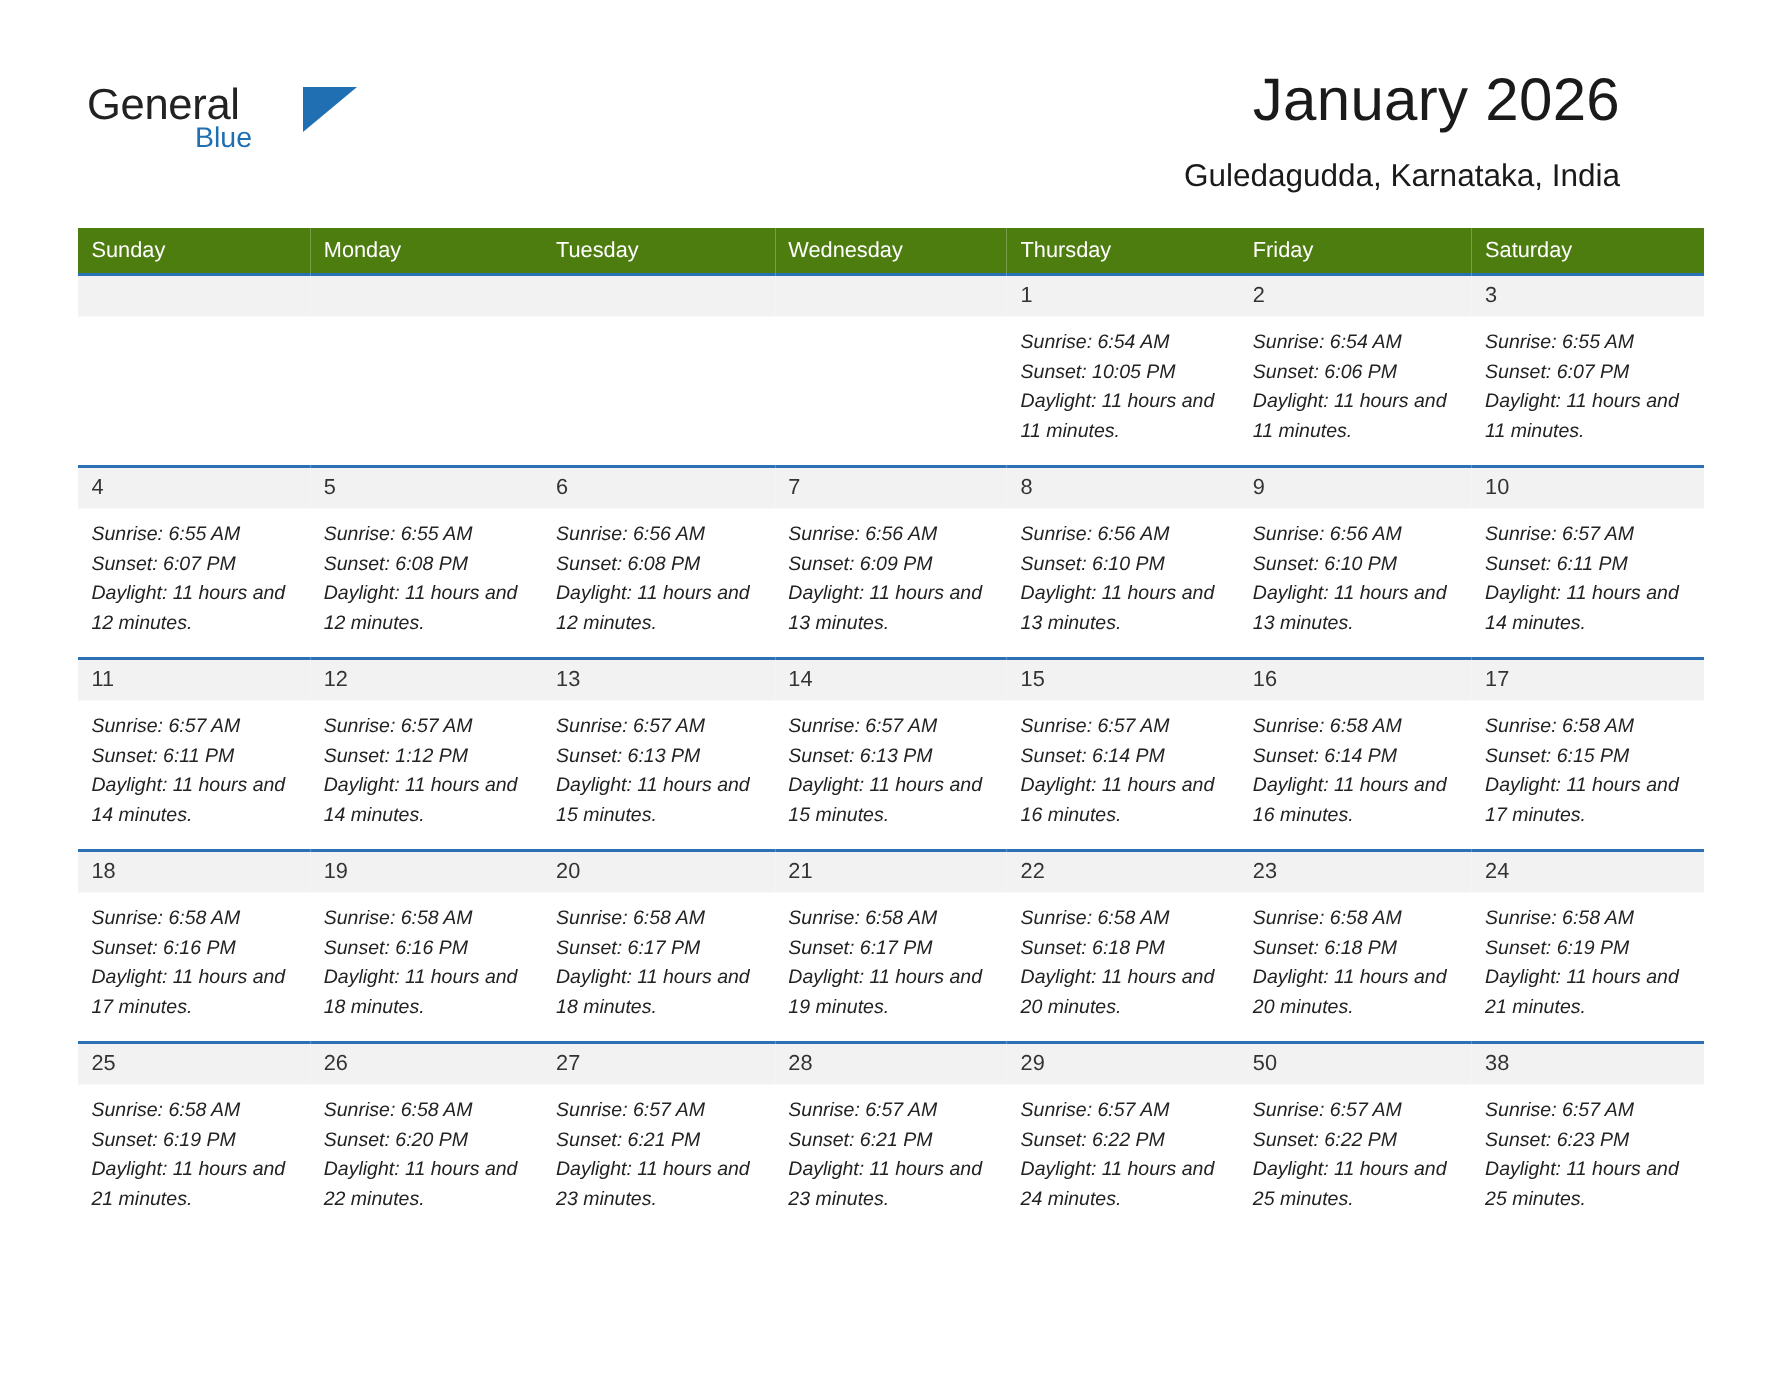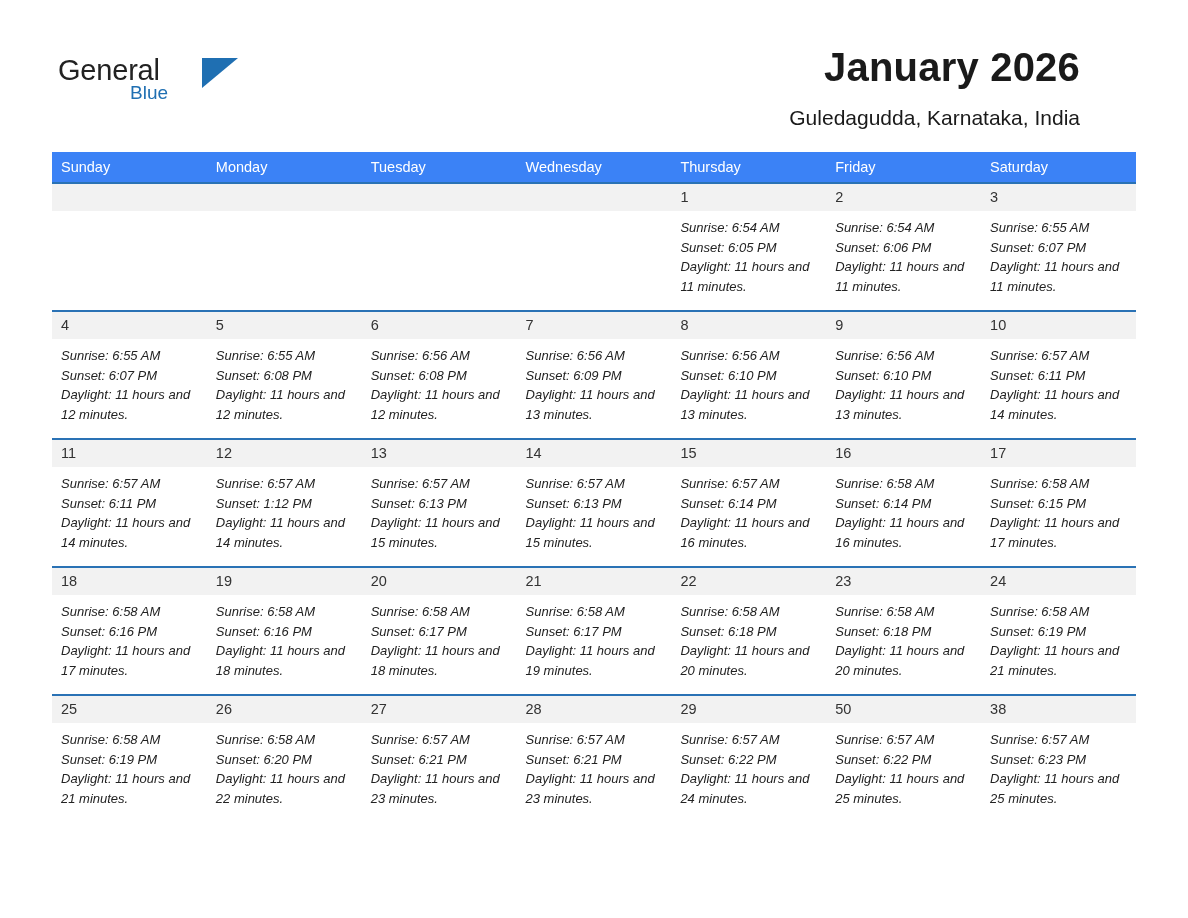--- a/index.html
+++ b/index.html
@@ -59,40 +59,40 @@
     border-left: 36px solid #1f6fb2;
     border-bottom: 30px solid transparent;
   }
   .title-block {
     text-align: right;
     padding-top: 2px;
   }
   .month-title {
     font-size: 40px;
     color: #1a1a1a;
-    font-weight: bold;
+    font-weight: normal;
     line-height: 1.05;
     margin: 0;
     letter-spacing: 0.2px;
   }
   .location {
     font-size: 21px;
     color: #1a1a1a;
     margin-top: 18px;
     text-align: right;
   }
   
   .calendar {
     margin-top: 22px;
     width: 1084px;
     border-collapse: collapse;
     table-layout: fixed;
   }
   .calendar th {
-    background: #3b82f6;
+    background: #4d7c0f;
     color: #ffffff;
     font-size: 14.5px;
     font-weight: normal;
     text-align: left;
     padding: 7px 0 7px 9px;
     height: 16px;
   }
   .calendar td {
     width: 154.8px;
     vertical-align: top;
@@ -179,21 +179,21 @@
         <td>
             <div class="cell empty">
               <div class="daynum blank"></div>
             </div>
           </td>
         <td>
             <div class="cell">
           <div class="daynum">1</div>
           <div class="info">
             <div>Sunrise: 6:54 AM</div>
-            <div>Sunset: 6:05 PM</div>
+            <div>Sunset: 10:05 PM</div>
             <div>Daylight: 11 hours and 11 minutes.</div>
           </div>
             </div>
           </td>
         <td>
             <div class="cell">
           <div class="daynum">2</div>
           <div class="info">
             <div>Sunrise: 6:54 AM</div>
             <div>Sunset: 6:06 PM</div>

